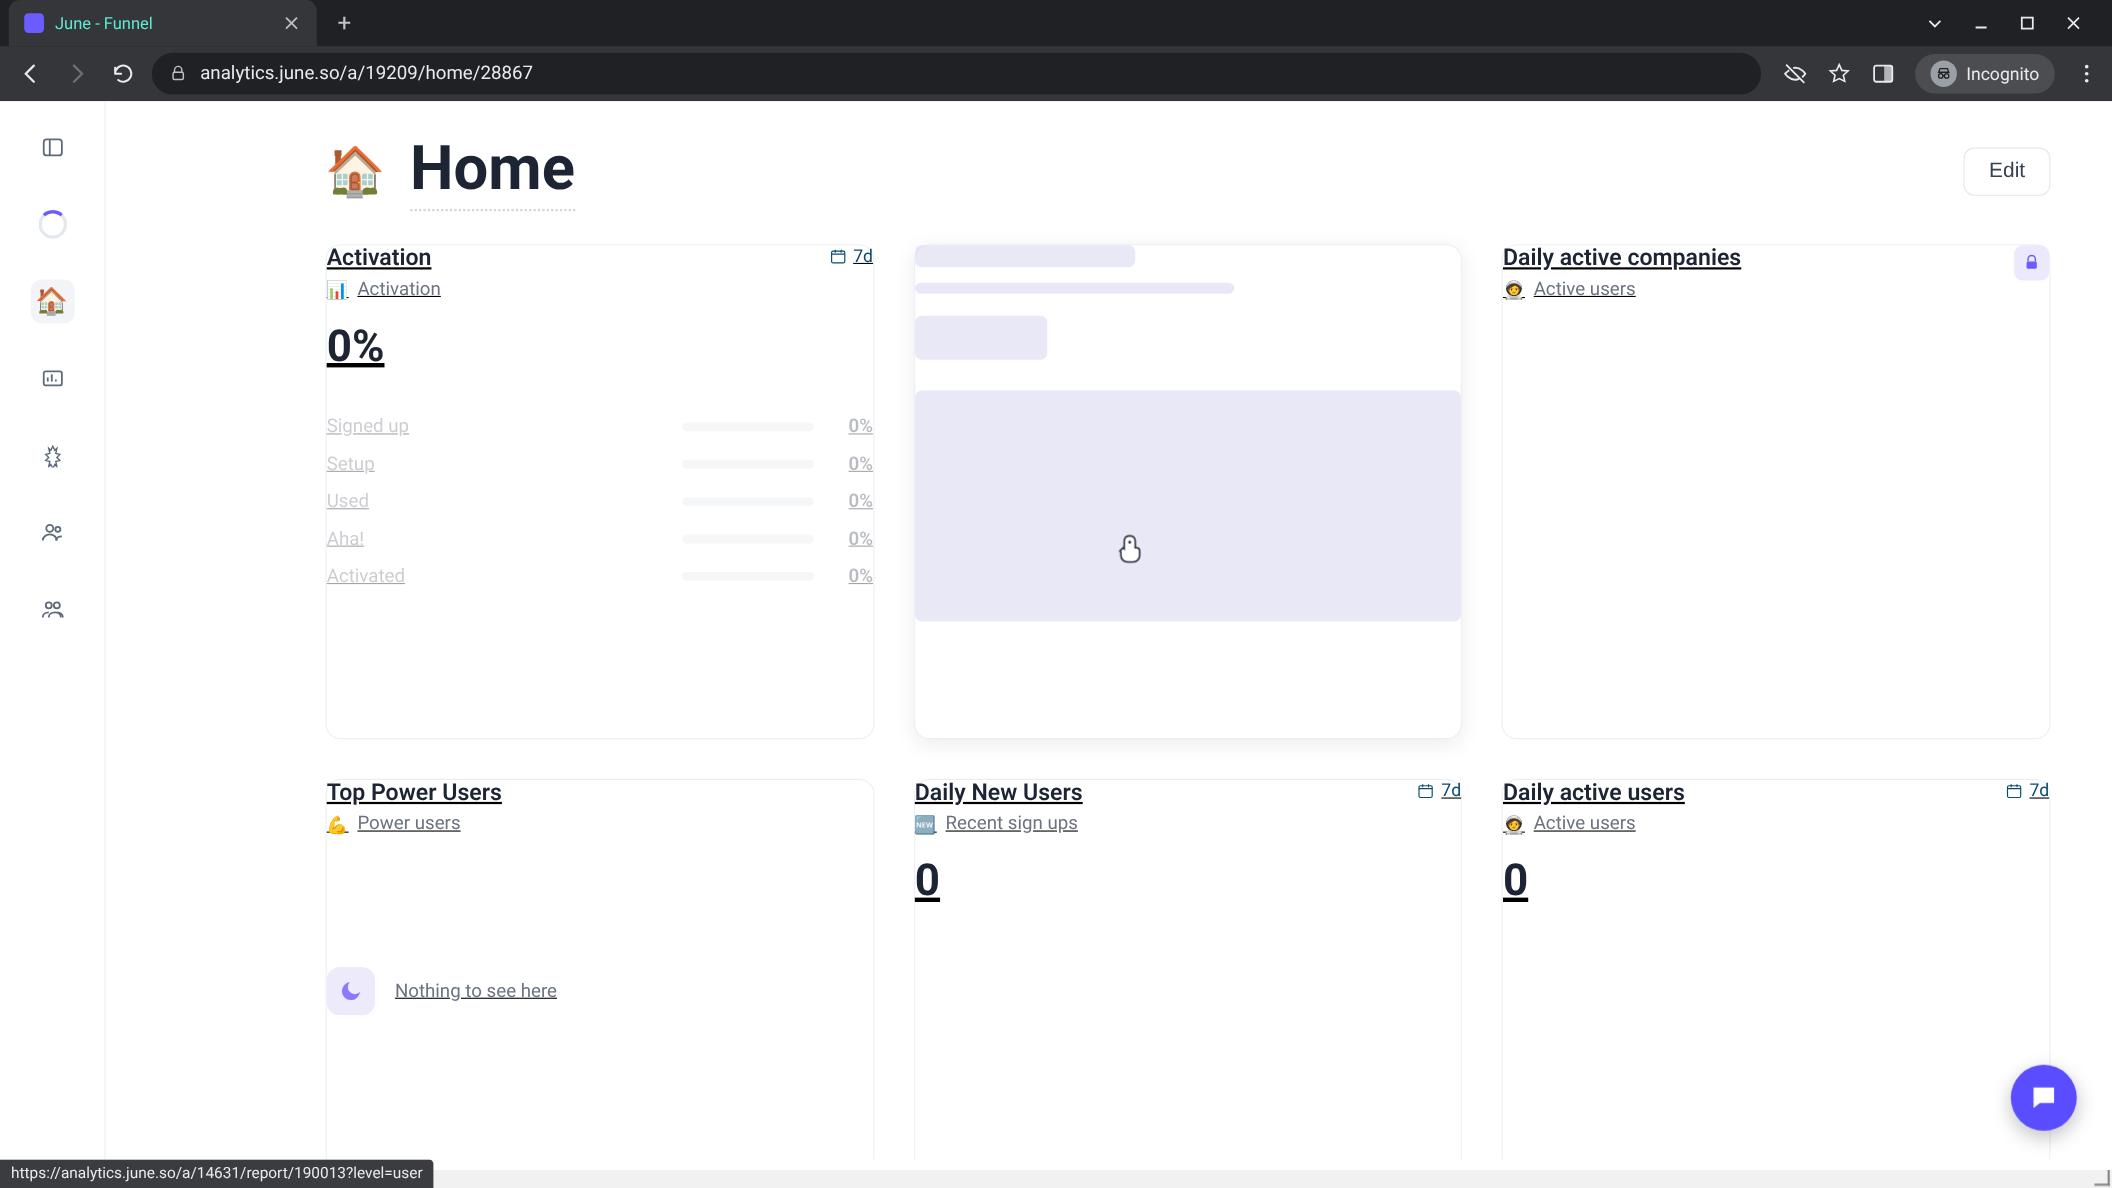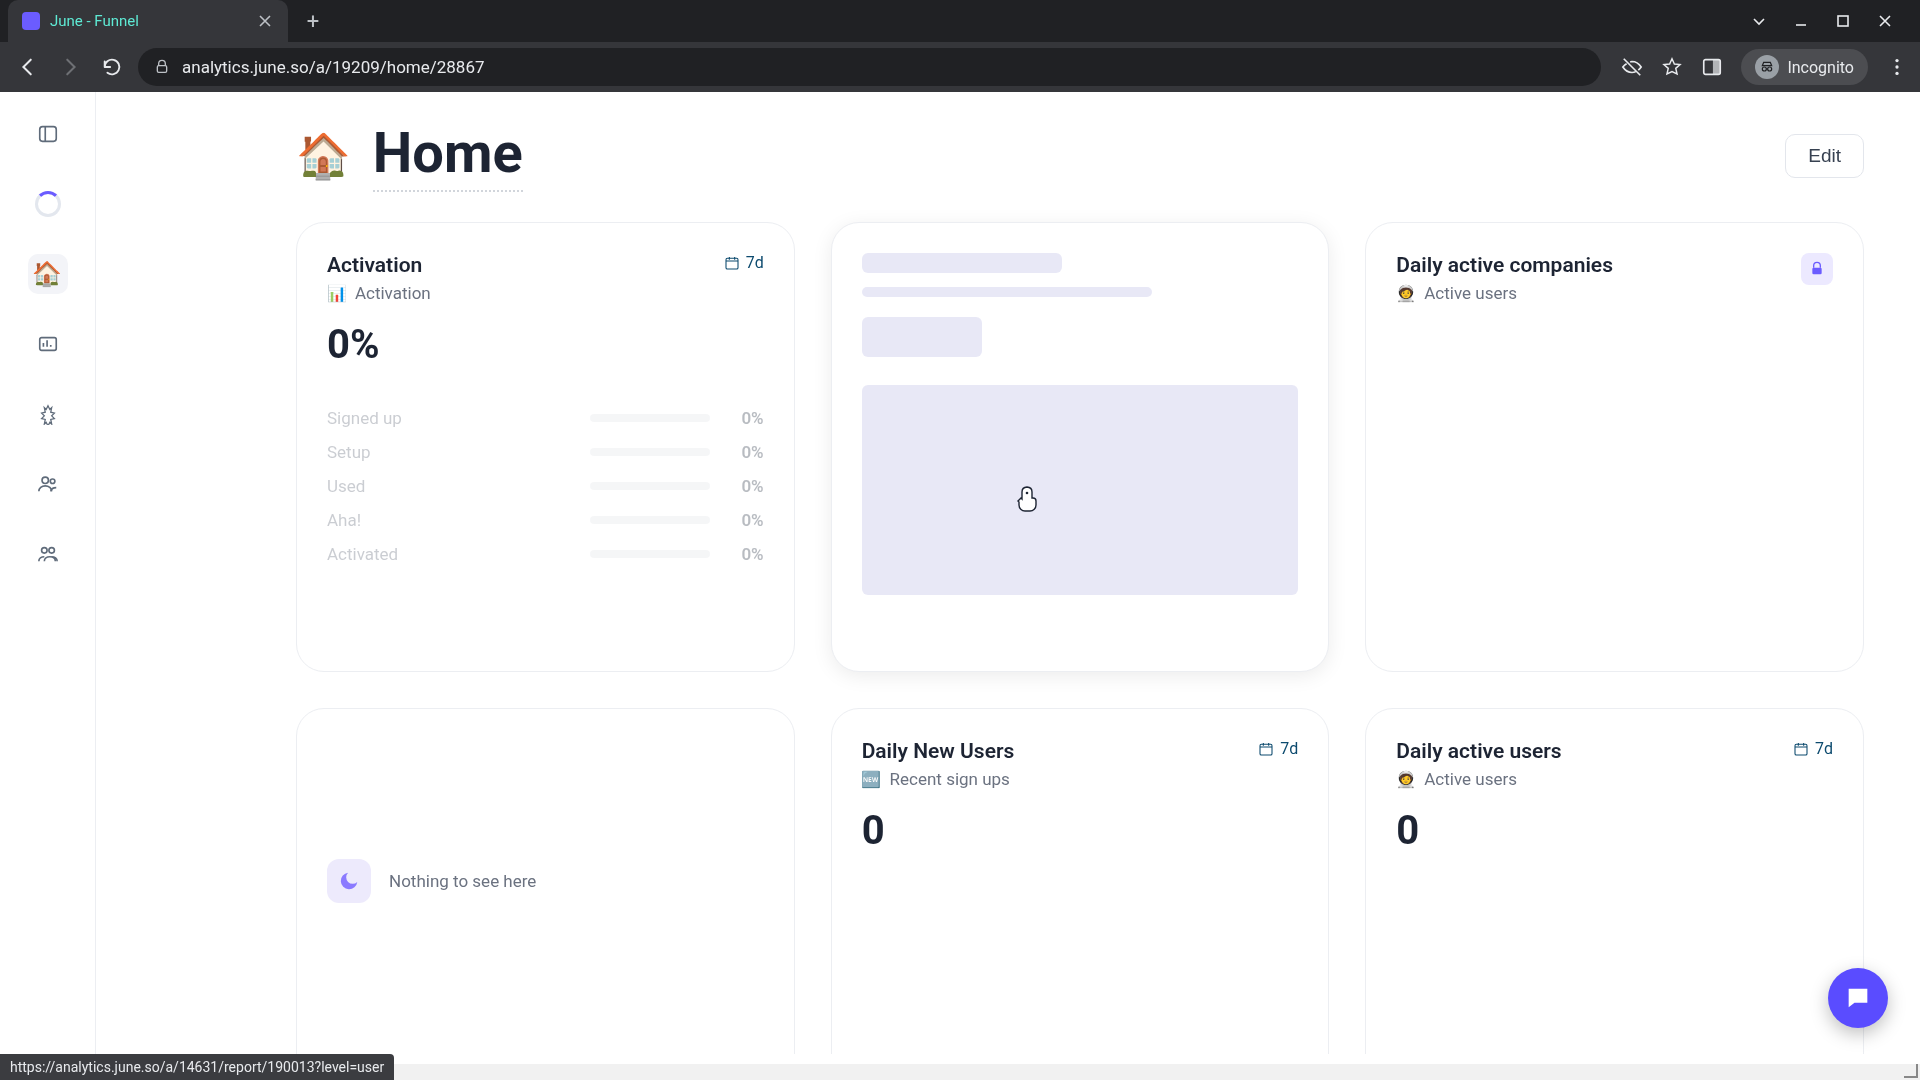--- a/index.html
+++ b/index.html
@@ -38,21 +38,21 @@
   .side-spinner { width:26px;height:26px;border:3px solid #e3e7ee;border-top-color:#6b5cff;border-radius:50%; }
 
   
   .main { flex:1; padding: 28px 56px 0 200px; overflow:hidden; position:relative; }
   .page-header { display:flex; align-items:center; gap:22px; margin-bottom:30px; }
   .home-emoji { font-size:44px; }
   .page-title { font-size:56px; font-weight:700; color:#1d2433; border-bottom:2px dotted #d1d5db; padding-bottom:4px; }
   .edit-btn { margin-left:auto; background:#fff; border:1px solid #e3e6ec; border-radius:10px; padding:10px 22px; font-size:19px; color:#374151; cursor:pointer; }
 
   .grid { display:grid; grid-template-columns: repeat(3, 1fr); gap:36px; }
-  .card { background:#fff; border:1px solid #eceef2; border-radius:28px; padding:30px; height:450px; cursor:pointer; position:relative; }
+  .card { background:#fff; border:1px solid #eceef2; border-radius:14px; height:450px; cursor:pointer; position:relative;text-decoration:underline; }
   .card.loading-card { box-shadow: 0 4px 20px rgba(0,0,0,0.08); }
   .card-header { display:flex; align-items:flex-start; justify-content:space-between; }
   .card-title { font-size:21px; font-weight:600; color:#1d2433; }
   .card-sub { display:flex; align-items:center; gap:8px; margin-top:6px; color:#6b7280; font-size:17px; }
   .card-sub-emoji { font-size:16px; }
   .period { display:flex; align-items:center; gap:6px; color:#0c4a6e; font-size:16px; }
   .lock-wrap { width:32px;height:32px; background:#ece9ff; border-radius:8px; display:flex;align-items:center;justify-content:center; }
   .metric { font-size:40px; font-weight:700; color:#1d2433; margin-top:18px; }
 
   
@@ -307,20 +307,29 @@
           <div class="lock-wrap">
             <svg width="16" height="16" viewBox="0 0 24 24">
                 <path d="M7 10V7a5 5 0 0 1 10 0v3" stroke="#6b5cff" stroke-width="2" fill="none"></path>
                 <rect x="5" y="10" width="14" height="10" rx="2" fill="#6b5cff"></rect>
               </svg>
           </div>
         </div>
       </div>
 
       <div class="card">
+        <div class="card-header">
+          <div>
+            <div class="card-title">Top Power Users</div>
+            <div class="card-sub">
+              <span class="card-sub-emoji">💪</span>
+              <span>Power users</span>
+            </div>
+          </div>
+        </div>
         <div class="empty-state">
           <div class="empty-icon">
               <svg width="22" height="22" viewBox="0 0 24 24">
                 <path d="M21 13A9 9 0 1 1 11 3a7 7 0 0 0 10 10z" fill="#8b7aff"></path>
               </svg>
             </div>
           <div class="empty-text">Nothing to see here</div>
         </div>
       </div>
 

